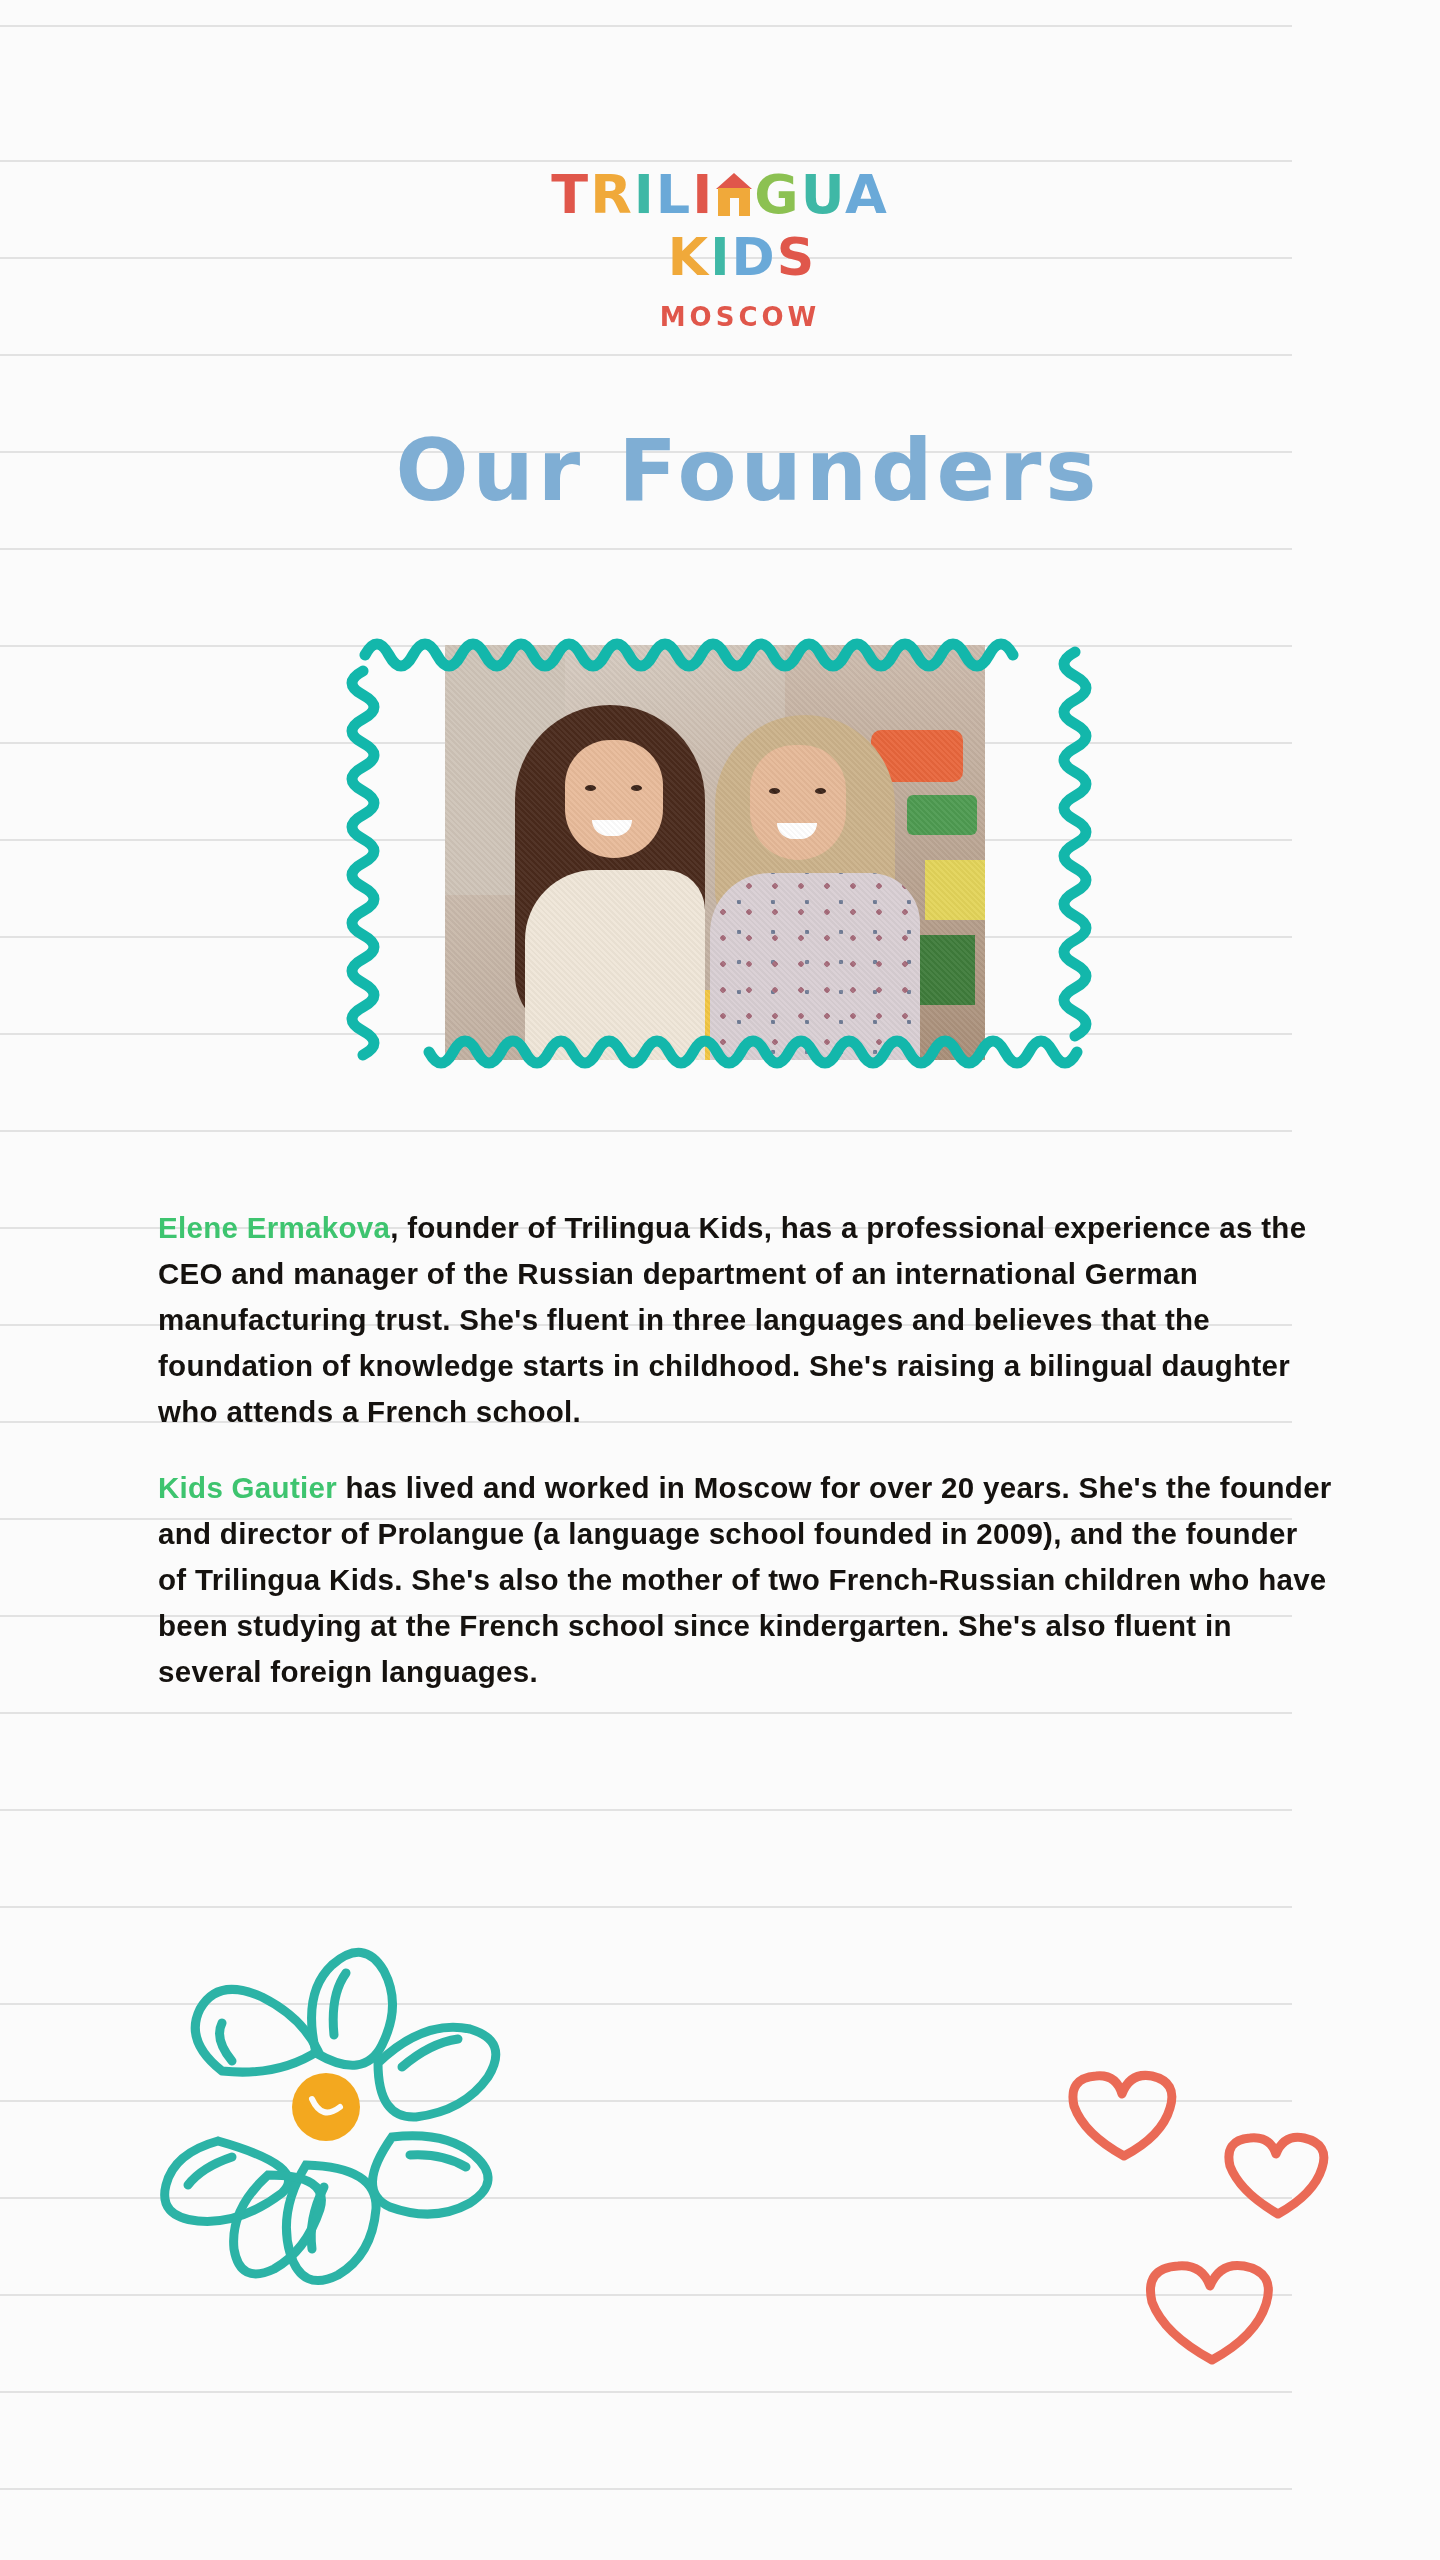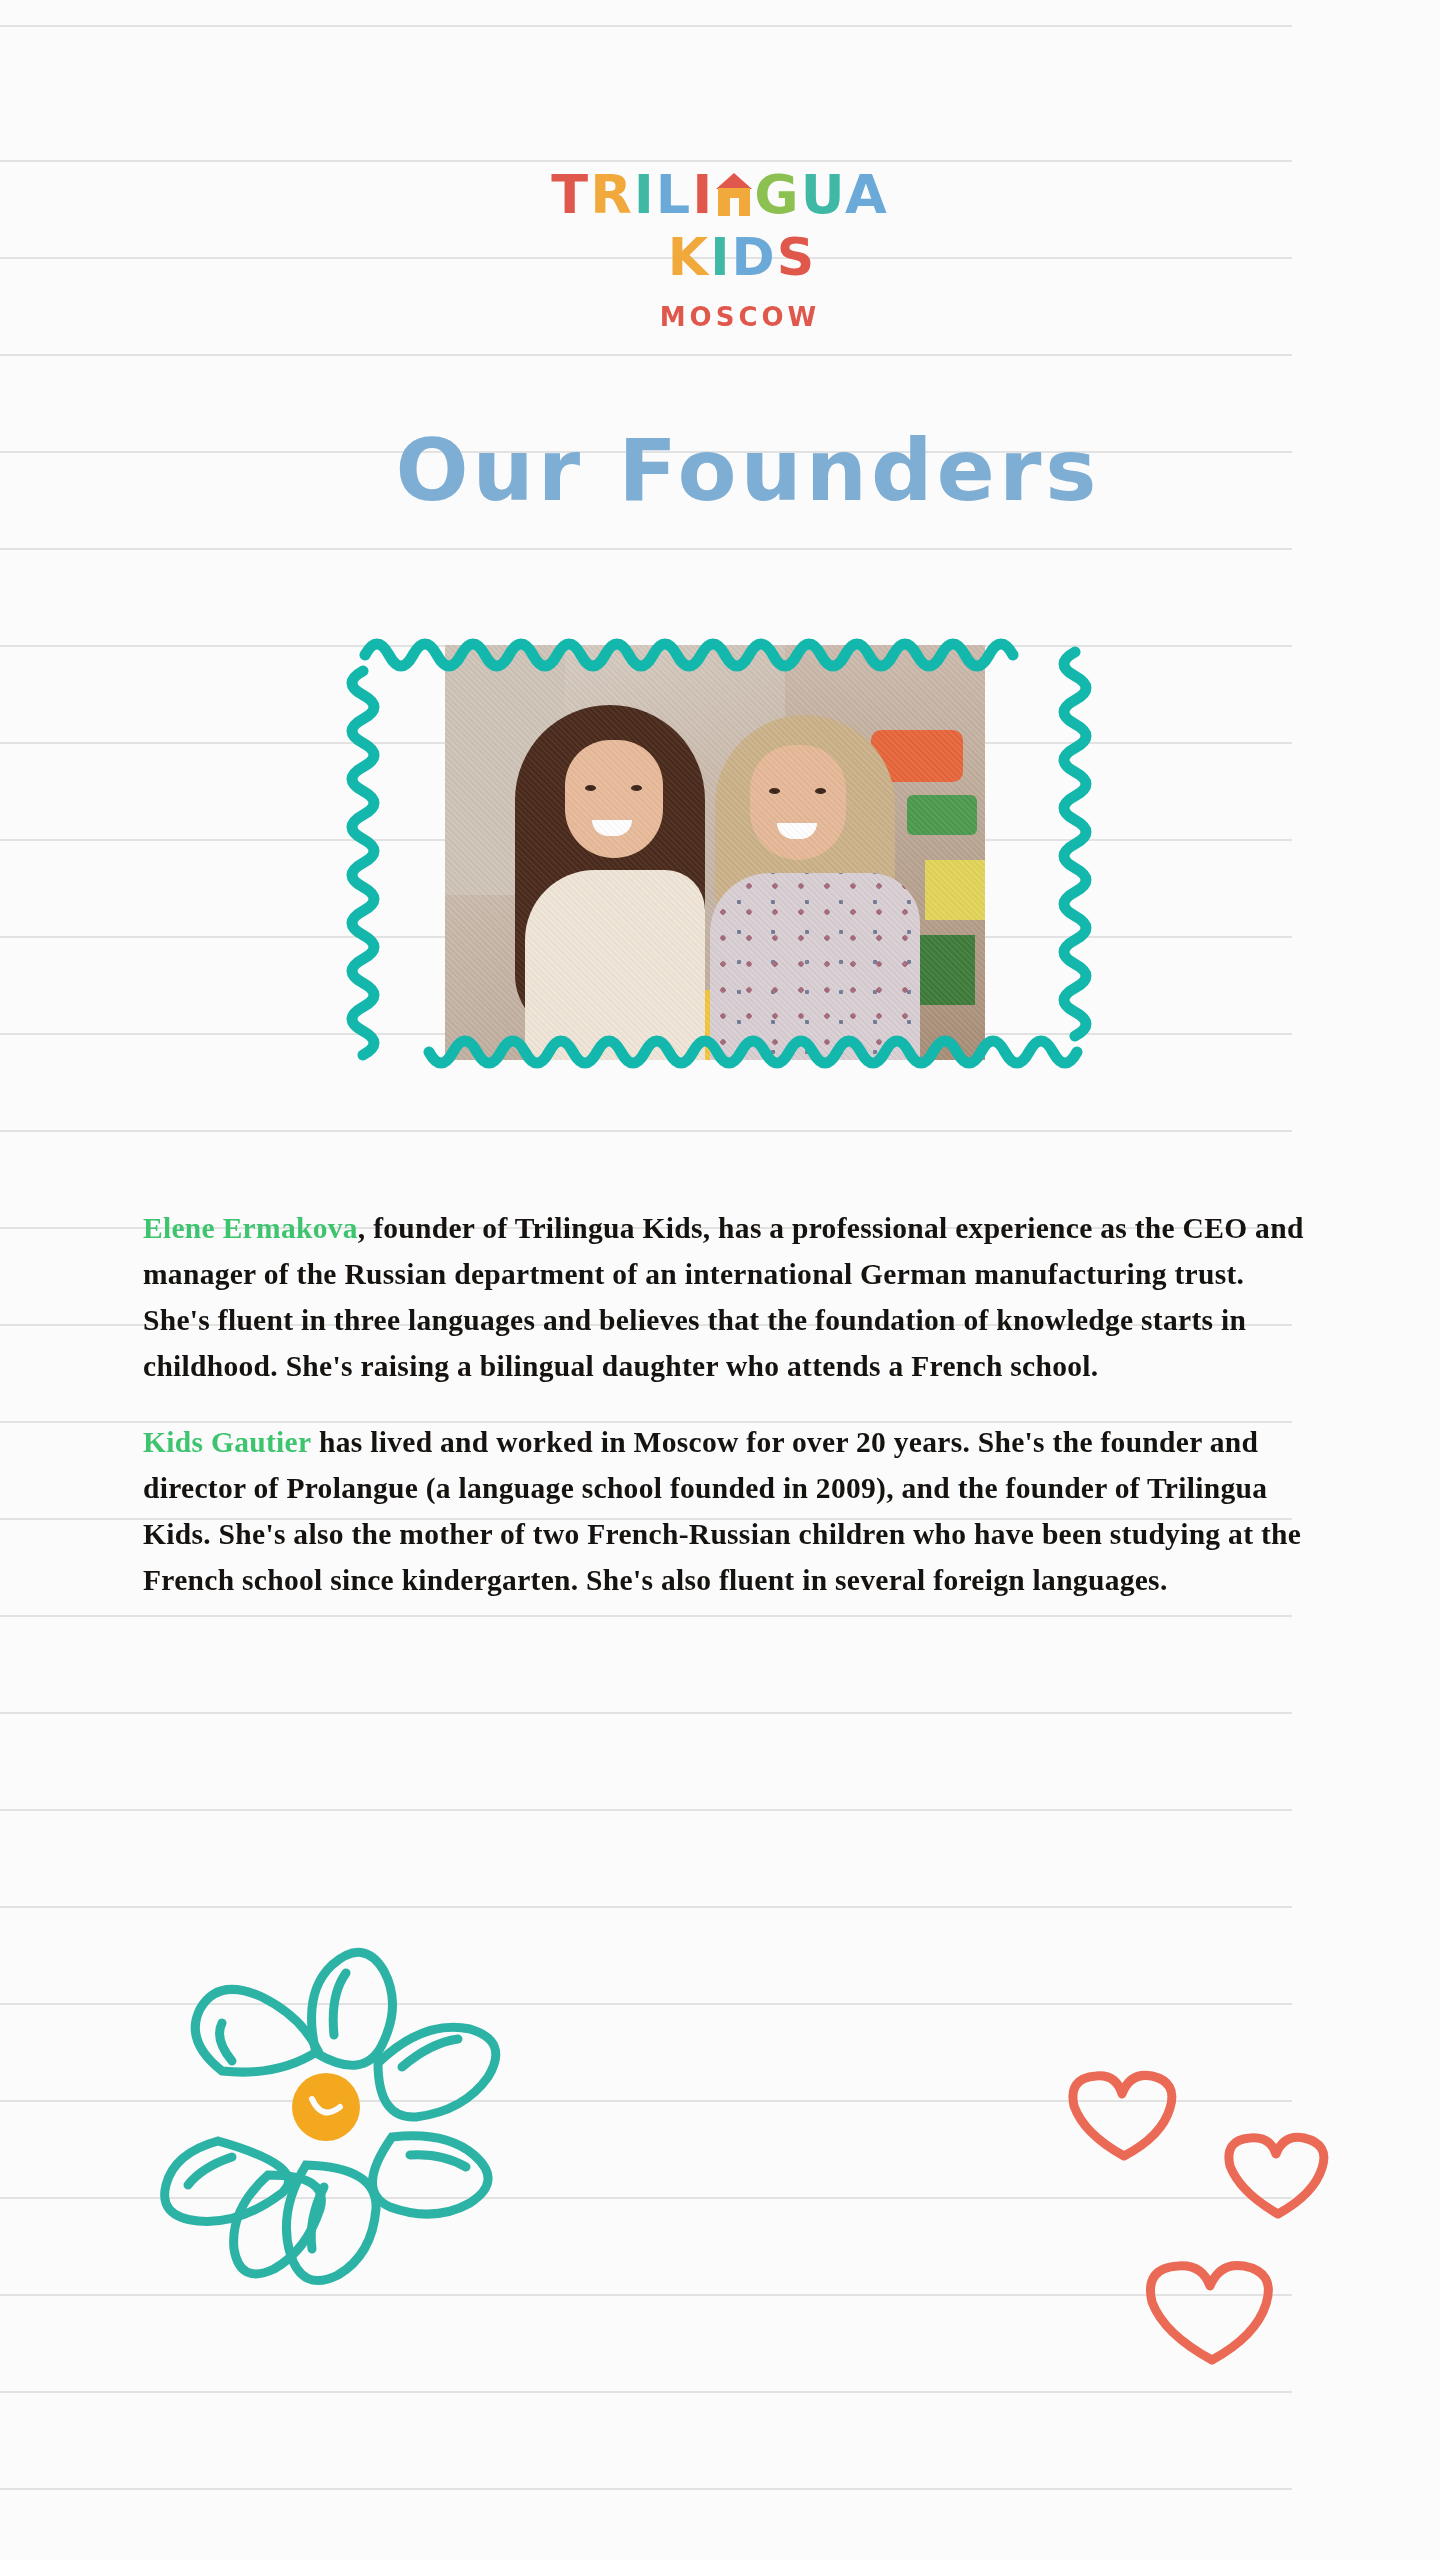--- a/index.html
+++ b/index.html
@@ -200,23 +200,23 @@
   .ph-smile { position:absolute; width:40px; height:16px; background:#fff; border-radius:0 0 22px 22px; }
   .ph-grain {
     position:absolute; inset:0;
     background-image: repeating-linear-gradient(45deg, rgba(255,255,255,.05) 0 2px, rgba(0,0,0,.03) 2px 4px);
   }
 
   
   #body-text {
     position: absolute;
     top: 1205px;
-    left: 143px;
+    left: 158px;
     width: 1175px;
-    font-family: Liberation Serif, serif;
+    font-family: Liberation Sans, sans-serif;
     font-size: 29.5px;
     line-height: 46px;
     color: #15120f;
     font-weight: 600;
     letter-spacing: .3px;
   }
   #body-text p { margin: 0 0 30px 0; }
   .name-hl { color: #3ec46f; font-weight: 700; }
 
   

